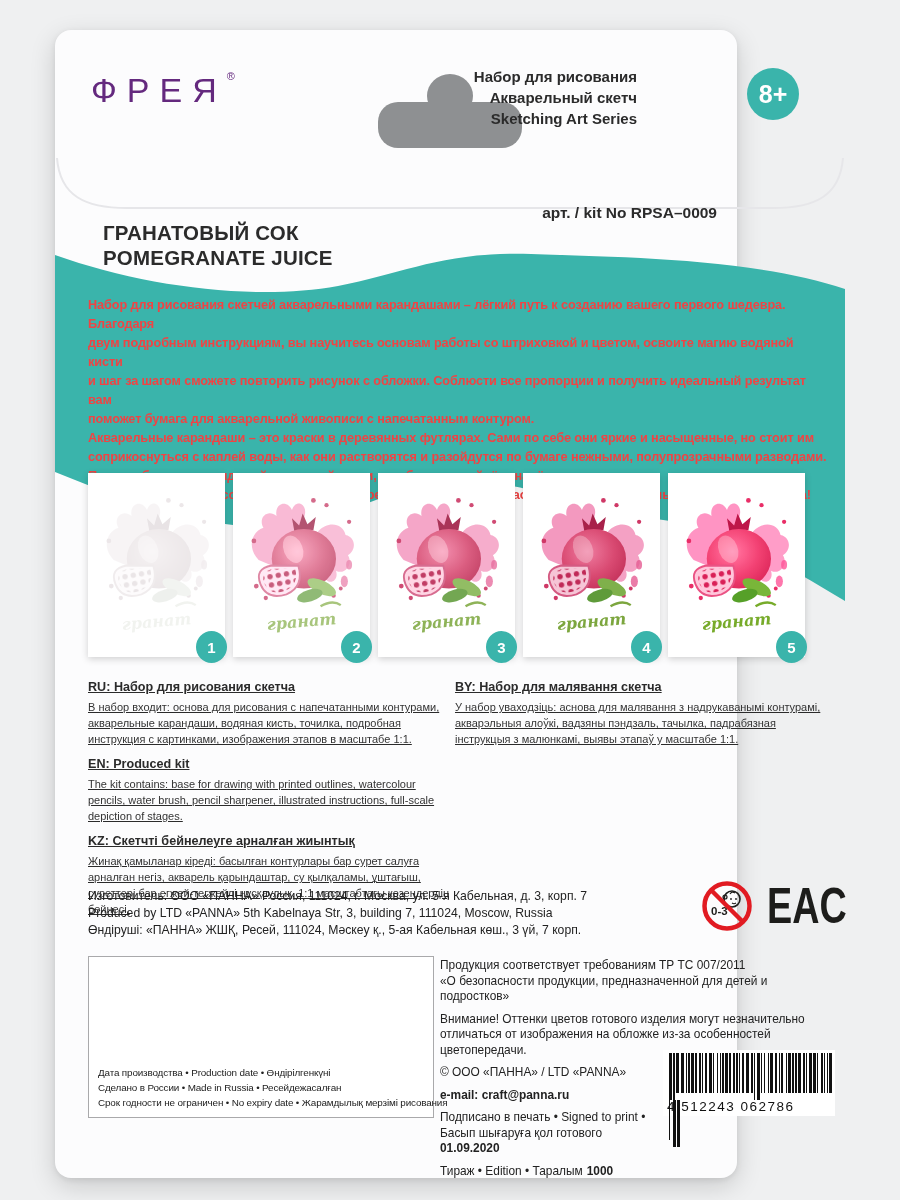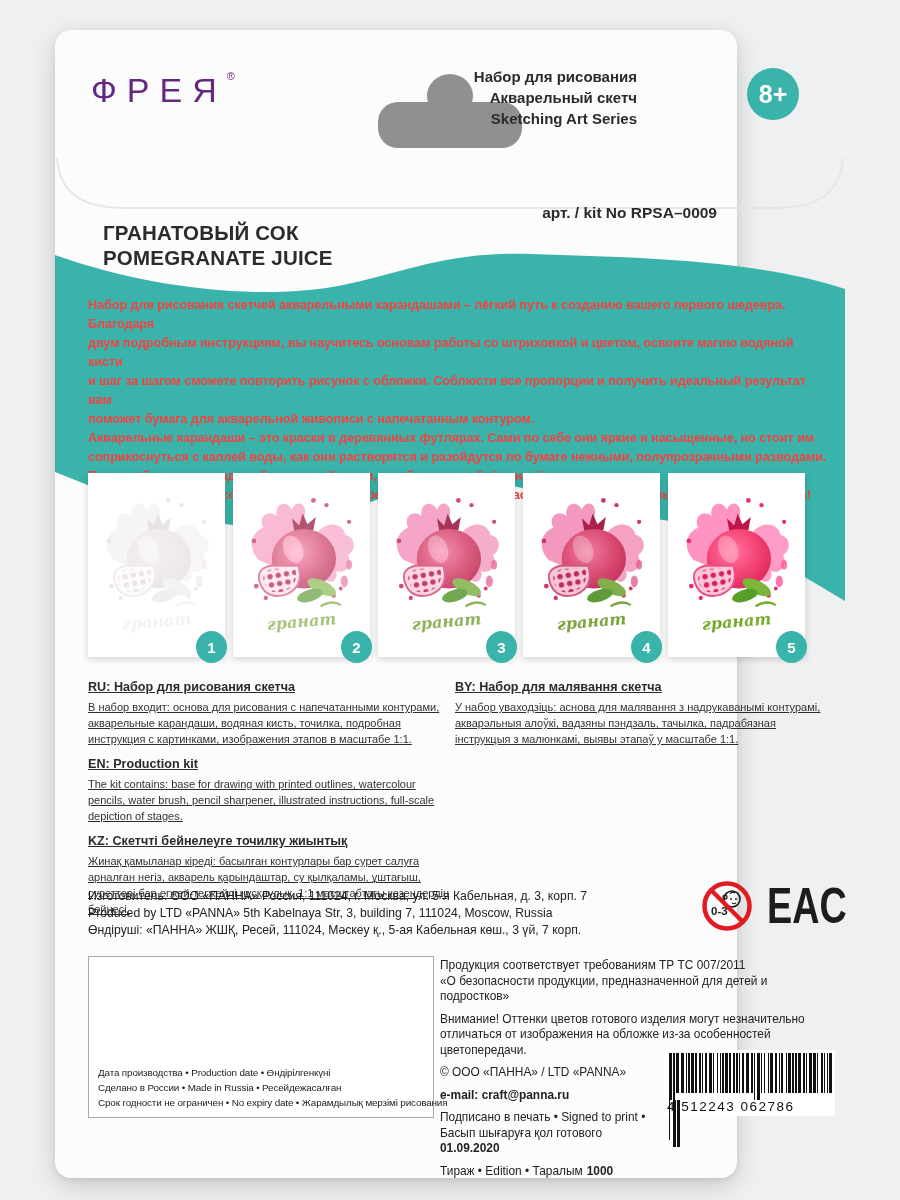--- a/index.html
+++ b/index.html
@@ -227,27 +227,27 @@
   </div>
 
   <div class="abs col-left">
     <div class="sec">
       <div class="sec-h">RU: Набор для рисования скетча</div>
       <div class="sec-b pre">В набор входит: основа для рисования с напечатанными контурами,
 акварельные карандаши, водяная кисть, точилка, подробная
 инструкция с картинками, изображения этапов в масштабе 1:1.</div>
     </div>
     <div class="sec">
-      <div class="sec-h">EN: Production kit</div>
+      <div class="sec-h">EN: Produced kit</div>
       <div class="sec-b pre">The kit contains: base for drawing with printed outlines, watercolour
 pencils, water brush, pencil sharpener, illustrated instructions, full-scale
 depiction of stages.</div>
     </div>
     <div class="sec">
-      <div class="sec-h">KZ: Скетчті бейнелеуге точилку жиынтық</div>
+      <div class="sec-h">KZ: Скетчті бейнелеуге арналған жиынтық</div>
       <div class="sec-b pre">Жинақ қамыланар кіреді: басылған контурлары бар сурет салуға
 арналған негіз, акварель қарындаштар, су қылқаламы, ұштағыш,
 суреттері бар егжей-тегжейлі нұсқаулық, 1:1 масштабтағы кезеңдердің
 бейнесі.</div>
     </div>
   </div>
   <div class="abs col-right">
     <div class="sec">
       <div class="sec-h">BY: Набор для малявання скетча</div>
       <div class="sec-b pre">У набор уваходзіць: аснова для малявання з надрукаванымі контурамі,

